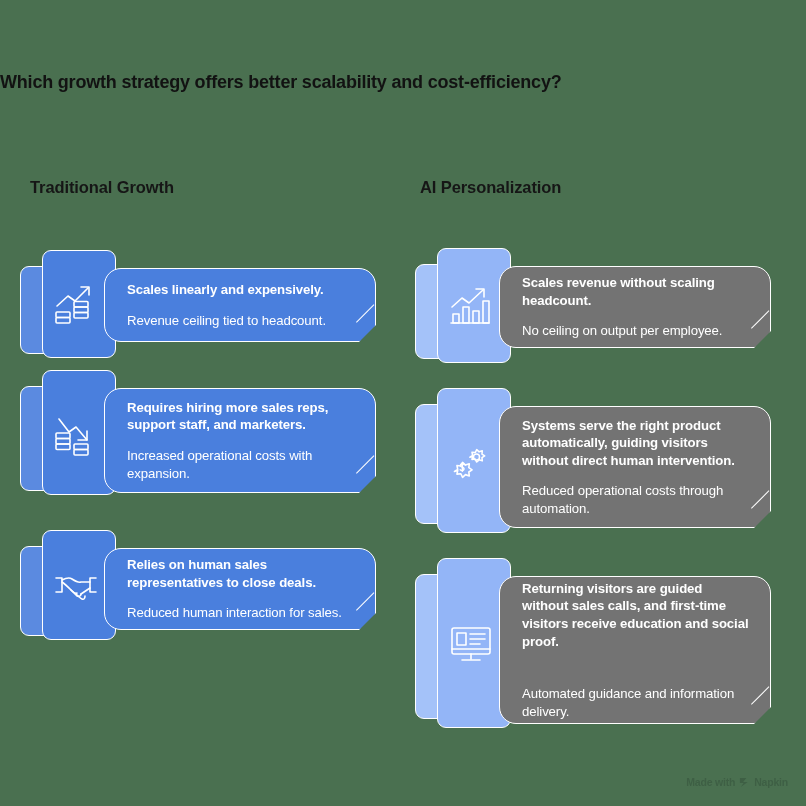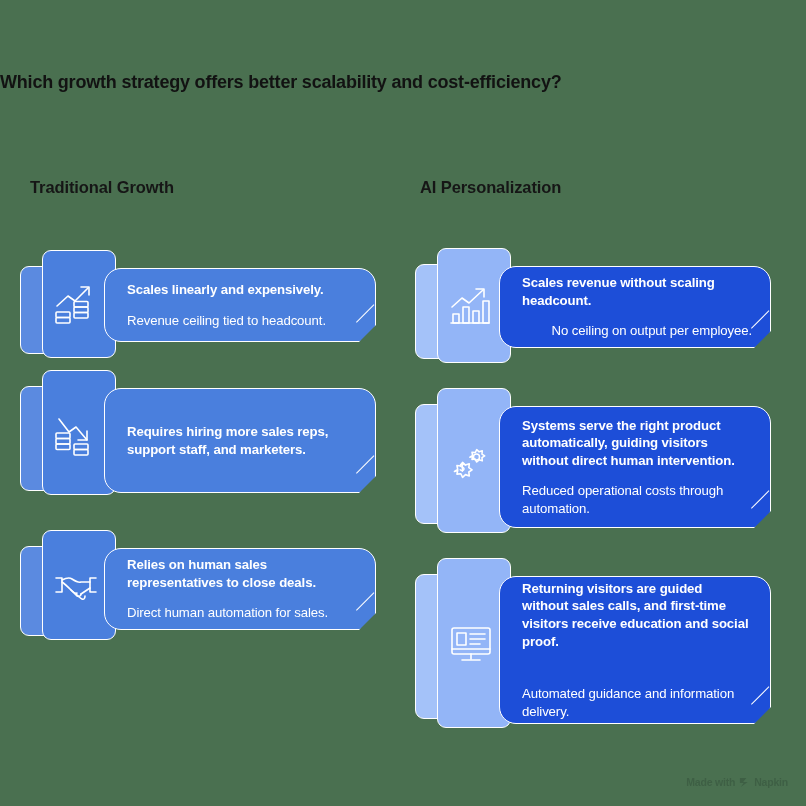--- a/index.html
+++ b/index.html
@@ -143,21 +143,21 @@
     margin-top: 13px;
   }
 
   
   .theme-traditional .layer-back  { background: #5b8ae0; }
   .theme-traditional .layer-tile  { background: #4a7fdd; }
   .theme-traditional .layer-panel { background: #4a7fdd; }
 
   .theme-ai .layer-back  { background: #a4c2f9; }
   .theme-ai .layer-tile  { background: #93b5f7; }
-  .theme-ai .layer-panel { background: #1d4ed8; align-items: flex-end; }
+  .theme-ai .layer-panel { background: #737373; }
 
   
   .watermark {
     position: absolute;
     right: 18px;
     bottom: 18px;
     display: flex;
     align-items: center;
     gap: 4px;
     font-size: 10.5px;
@@ -210,20 +210,21 @@
           <rect x="4" y="24" width="14" height="5.5" rx="1"></rect>
           <rect x="4" y="29.5" width="14" height="5.5" rx="1"></rect>
           <rect x="4" y="35" width="14" height="5.5" rx="1"></rect>
           <rect x="22" y="35" width="14" height="5.5" rx="1"></rect>
           <rect x="22" y="40.5" width="14" height="5.5" rx="1"></rect>
         </svg>
       </span>
     </div>
     <div class="layer-panel" style="height:105px;">
       <div class="panel-heading">Requires hiring more sales reps, support staff, and marketers.</div>
+      <div class="panel-sub">Increased operational costs with expansion.</div>
       <span class="fold"></span>
     </div>
   </div>
 
   <div class="card theme-traditional" style="left:20px; top:530px; width:360px; height:110px;">
     <div class="layer-back" style="height:90px;"></div>
     <div class="layer-tile" style="height:110px;">
       <span class="icon-wrap">
         <svg viewBox="0 0 48 48" fill="none" stroke="#ffffff" stroke-width="1.6" stroke-linecap="round" stroke-linejoin="round">
           <path d="M4 17 L10 17 L10 31 L4 31"></path>
@@ -231,21 +232,21 @@
           <path d="M10 19 C14 17 17 16 20 18 C23 20 26 22 29 21 L38 21"></path>
           <path d="M10 21 C13 23 16 26 19 29 C21 31 23 33 25 32"></path>
           <path d="M19 29 C21 31 23 33 25 35 C27 36 29 35 29 33"></path>
           <path d="M24 33 C26 35 28 37 30 38 C32 39 33 37 33 35"></path>
           <path d="M29 33 L38 27"></path>
         </svg>
       </span>
     </div>
     <div class="layer-panel" style="height:82px;">
       <div class="panel-heading">Relies on human sales representatives to close deals.</div>
-      <div class="panel-sub">Direct human automation for sales.</div>
+      <div class="panel-sub">Reduced human interaction for sales.</div>
       <span class="fold"></span>
     </div>
   </div>
 
   <div class="card theme-ai" style="left:415px; top:248px; width:360px; height:115px;">
     <div class="layer-back" style="height:95px;"></div>
     <div class="layer-tile" style="height:115px;">
       <span class="icon-wrap">
         <svg viewBox="0 0 48 48" fill="none" stroke="#ffffff" stroke-width="1.6" stroke-linecap="round" stroke-linejoin="round">
           <polyline points="5,25 15,16 22,21 36,8"></polyline>

